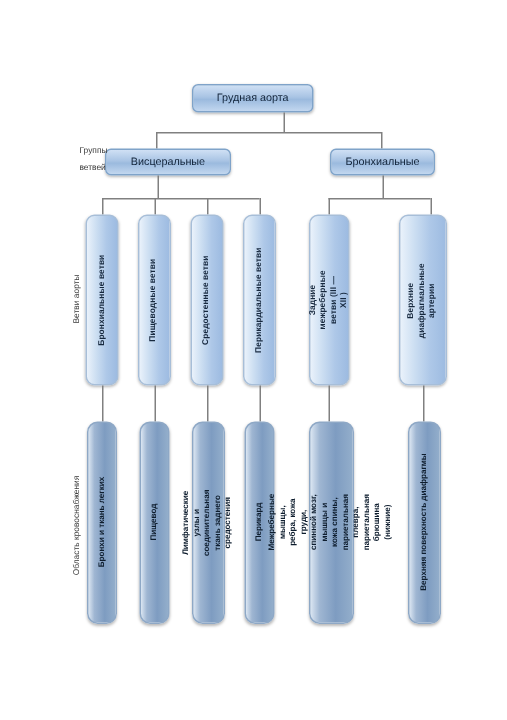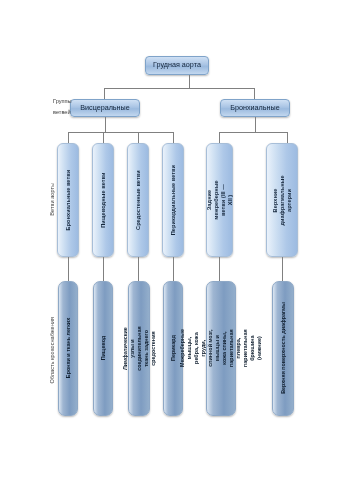--- a/index.html
+++ b/index.html
@@ -88,30 +88,30 @@
   .caption.rot{
     transform-origin:center center;
     white-space:nowrap;
   }
 </style>
 </head>
 <body>
 
 <div id="canvas">
 
-  <div class="node top" style="left:145px;top:56px;width:64px;height:19px;">
+  <div class="node top" style="left:128px;top:56px;width:81px;height:19px;">
     <span>Грудная аорта</span>
   </div>
 
   <div class="line v" style="left:189px;top:75px;height:13px;"></div>
   <div class="line h" style="left:104px;top:88px;width:150px;"></div>
   <div class="line v" style="left:104px;top:88px;height:11px;"></div>
   <div class="line v" style="left:254px;top:88px;height:11px;"></div>
 
-  <div class="node top" style="left:70px;top:99px;width:70px;height:18px;">
+  <div class="node top" style="left:70px;top:99px;width:84px;height:18px;">
     <span>Висцеральные</span>
   </div>
   <div class="node top" style="left:220px;top:99px;width:70px;height:18px;">
     <span>Бронхиальные</span>
   </div>
 
   <div class="caption" style="left:53px;top:96px;width:32px;">Группы
 ветвей</div>
 
   <div class="line v" style="left:105px;top:117px;height:15px;"></div>

